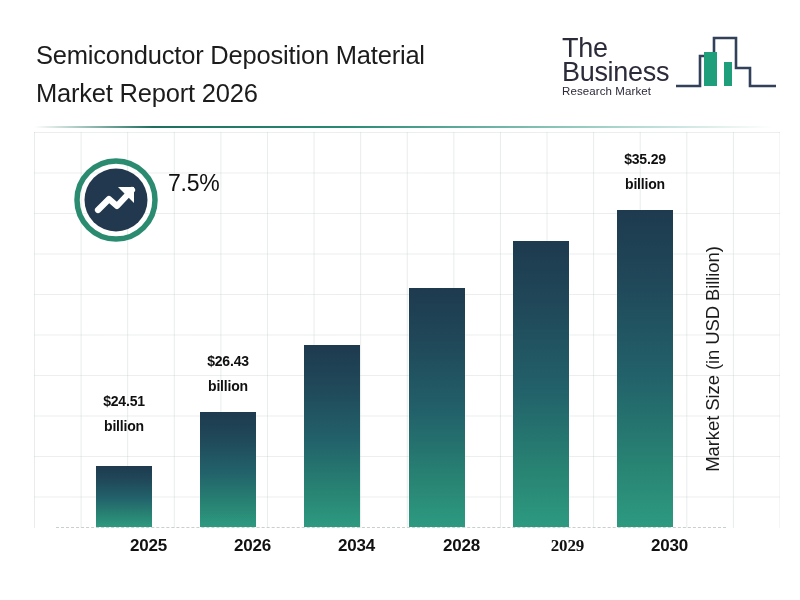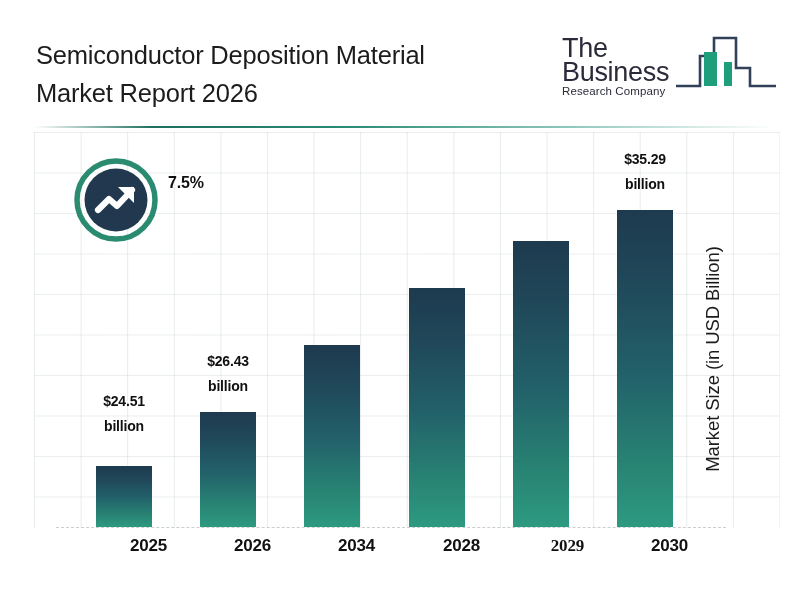--- a/index.html
+++ b/index.html
@@ -177,40 +177,40 @@
     left: 94px; top: 9px;
     width: 216px;
   }
   .cagr-range {
     font-size: 19.5px;
     color: #171717;
     line-height: 26px;
     letter-spacing: -0.2px;
   }
   .cagr-value {
-    font-size: 16px;
-    font-weight: bold;
+    font-size: 23px;
+    font-weight: normal;
     color: #101010;
     line-height: 32px;
     letter-spacing: -0.2px;
   }
 </style>
 </head>
 <body>
 
 <div class="page">
 
   <div class="header">
     <div class="title">Semiconductor Deposition Material
 Market Report 2026</div>
 
     <div class="logo">
       <div class="logo-text">
         <div class="logo-line1">The Business</div>
-        <div class="logo-line2">Research Company</div>
+        <div class="logo-line2">Research Market</div>
       </div>
       <div class="logo-mark">
         <svg width="104" height="66" viewBox="0 0 104 66">
           <polyline points="2,58 26,58 26,28 40,28 40,10 62,10 62,40 76,40 76,58 102,58" fill="none" stroke="#32415a" stroke-width="2.6" stroke-linejoin="miter" stroke-linecap="butt"></polyline>
           <rect x="30" y="24" width="13" height="34" fill="#1f9e7c"></rect>
           <rect x="50" y="34" width="8" height="24" fill="#1f9e7c"></rect>
         </svg>
       </div>
     </div>
 

